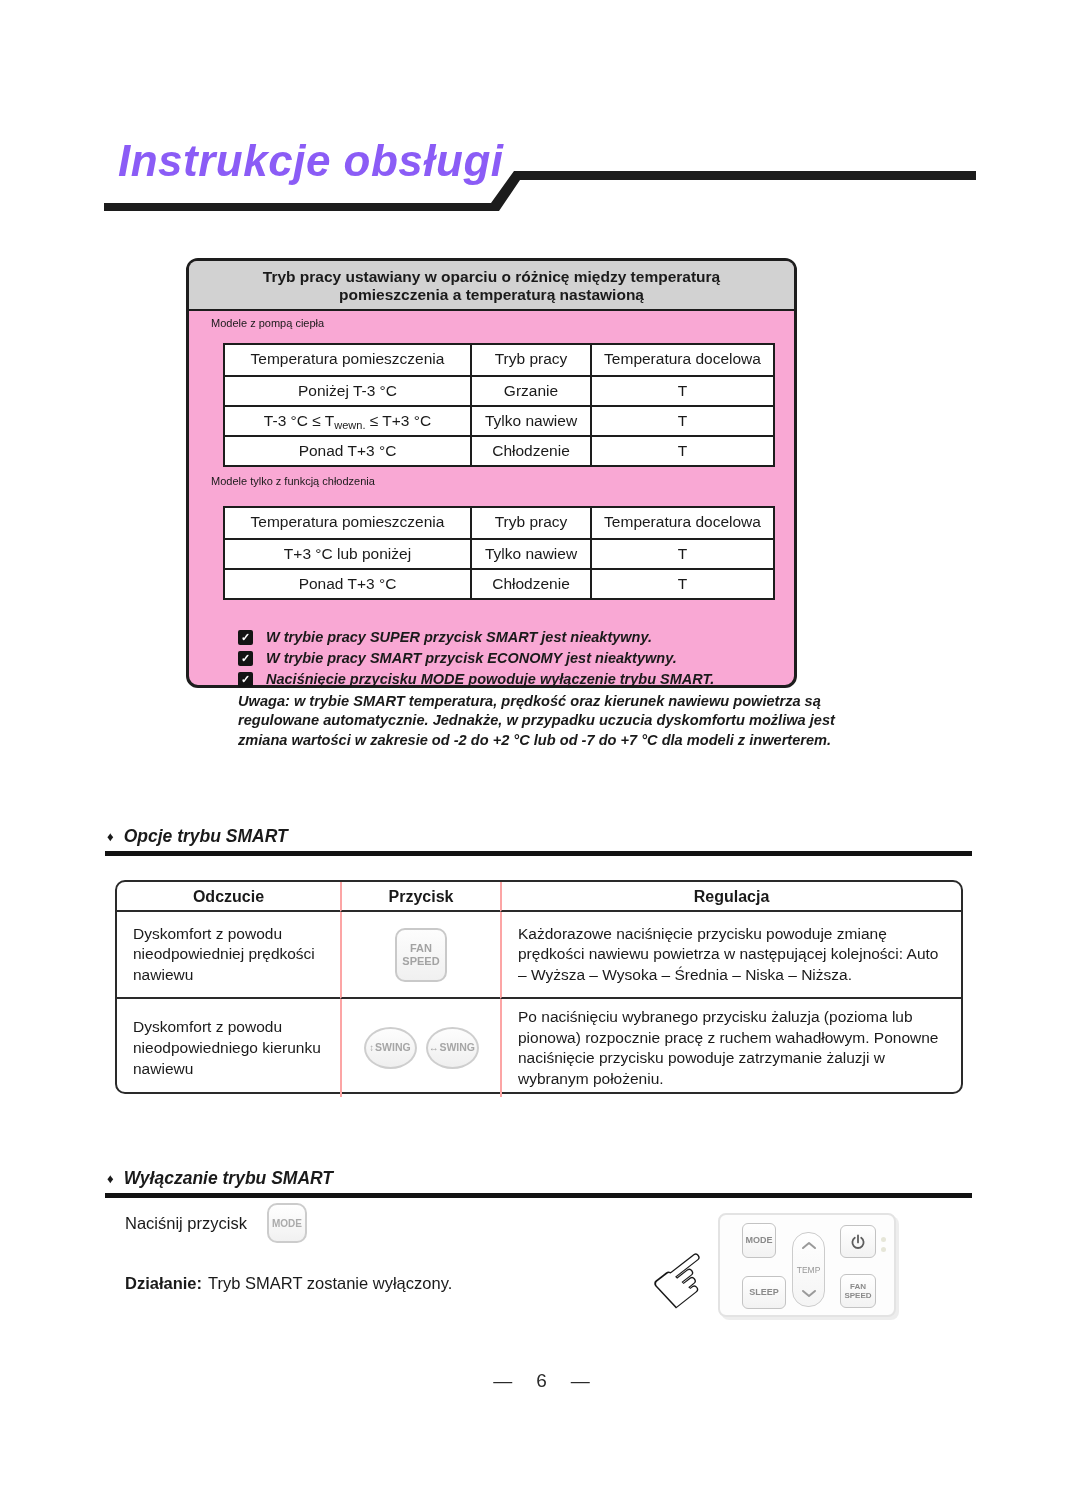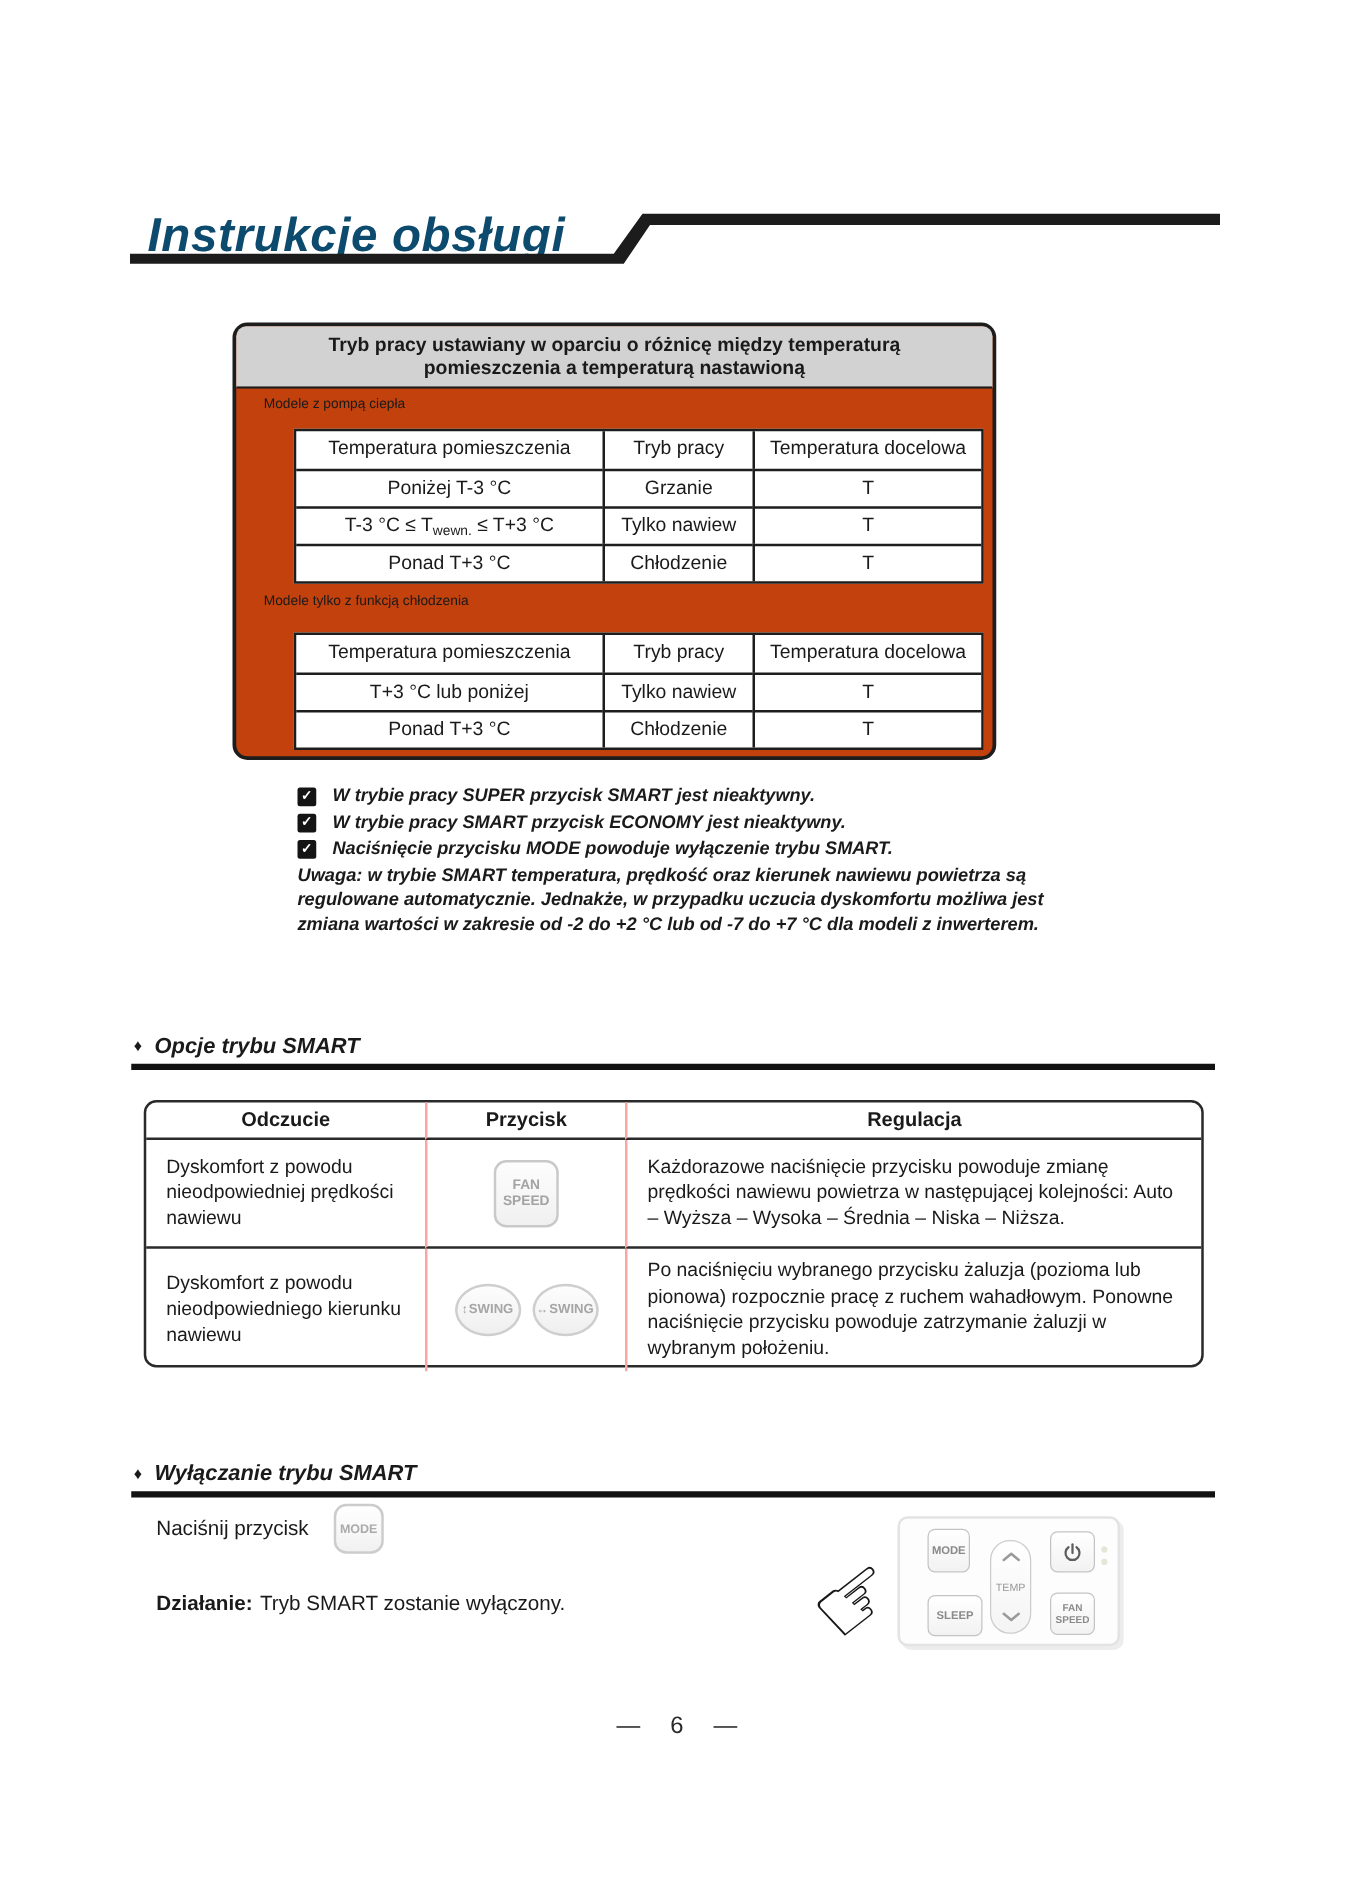--- a/index.html
+++ b/index.html
@@ -2,38 +2,38 @@
 <html><head>
 <meta charset="utf-8">
 <style>
   html,body { margin:0; padding:0; background:#ffffff; }
   .canvas {
     position:relative; width:1083px; height:1508px; background:#ffffff;
     font-family:"Liberation Sans", sans-serif; color:#1a1a1a; overflow:hidden;
   }
   
   .page-title {
-    position:absolute; left:118px; top:168px; font-size:38px; font-weight:bold;
-    font-style:italic; letter-spacing:0.5px; color:#0c4a6e;
+    position:absolute; left:118px; top:136px; font-size:44px; font-weight:bold;
+    font-style:italic; letter-spacing:0.5px; color:#8b5cf6;
   }
   .swoosh { position:absolute; left:100px; top:166px; }
   
   .mode-box {
-    position:absolute; left:186px; top:258px; width:611px; height:350px;
-    border:3px solid #1d1d1d; border-radius:12px; box-sizing:border-box; background:#c2410c;
+    position:absolute; left:186px; top:258px; width:611px; height:430px;
+    border:3px solid #1d1d1d; border-radius:12px; box-sizing:border-box; background:#f9a8d4;
   }
   .mode-box-header {
     height:50px; background:#d2d2d2; border-bottom:2px solid #1d1d1d;
     border-radius:8px 8px 0 0; text-align:center; font-weight:bold; font-size:15.5px;
     padding-top:7px; line-height:18px; box-sizing:border-box;
   }
   .model-label { position:absolute; left:22px; font-size:11px; }
   .l1 { top:56px; } .l2 { top:214px; }
   .ac-table {
-    position:absolute; left:46px; display:grid; grid-template-columns:245px 120px 183px;
+    position:absolute; left:34px; display:grid; grid-template-columns:245px 120px 183px;
     border:2px solid #1d1d1d; background:#fff;
   }
   .t1 { top:82px; } .t2 { top:245px; }
   .ac-table .cell {
     height:30px; line-height:27px; text-align:center; font-size:15.5px;
     border-left:2px solid #1d1d1d; border-top:2px solid #1d1d1d;
     box-sizing:border-box; white-space:nowrap; overflow:hidden;
   }
   .ac-table .c0 { border-left:none; } .ac-table .r0 { border-top:none; }
   .sub { font-size:11px; vertical-align:-3px; }

